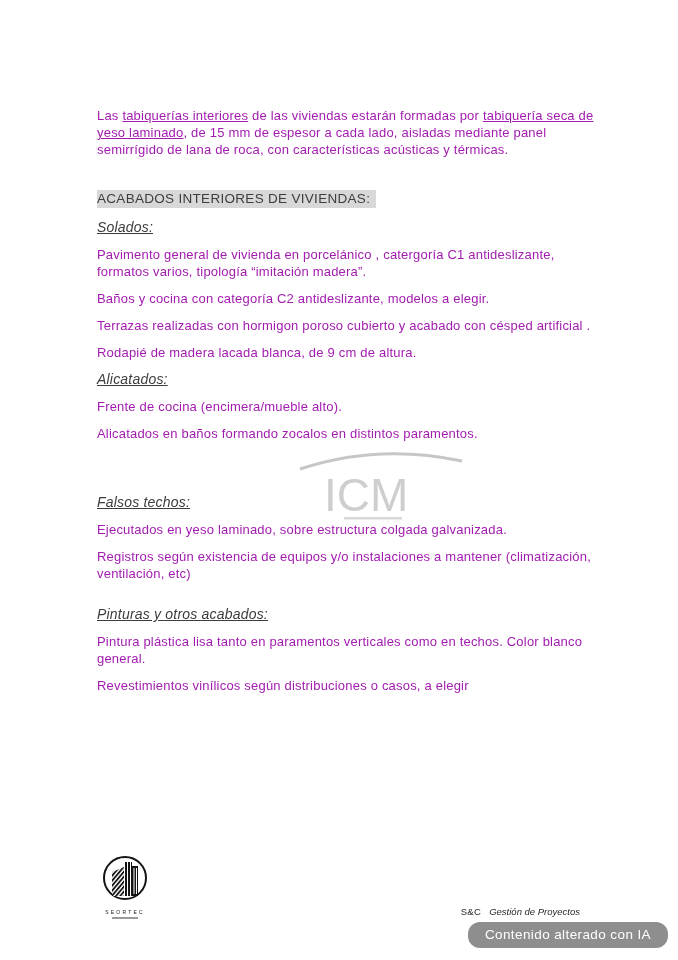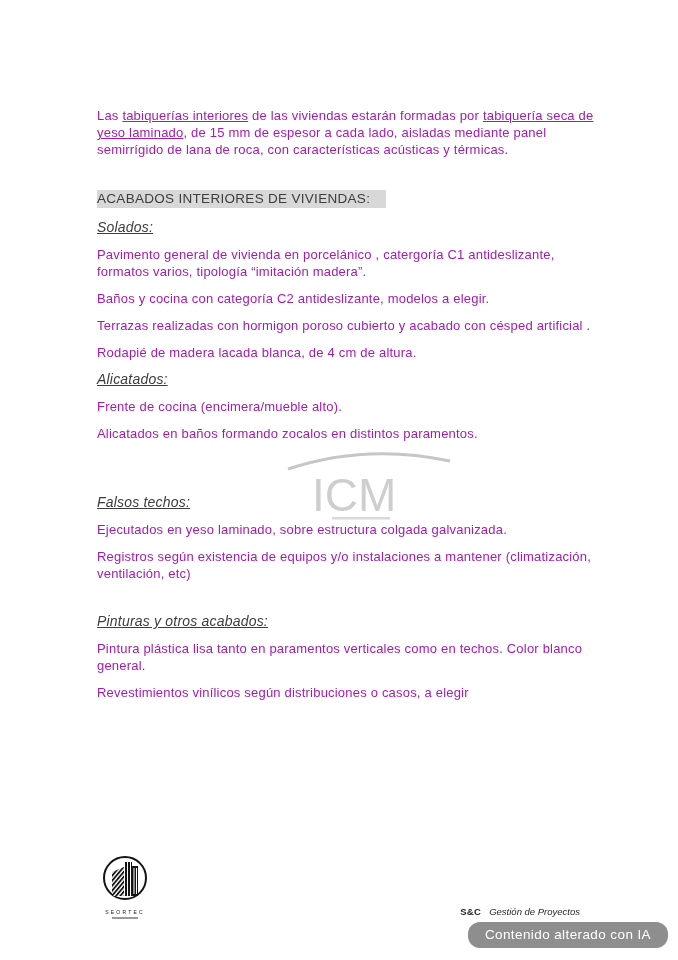--- a/index.html
+++ b/index.html
@@ -28,36 +28,36 @@
   .u{text-decoration:underline;}
   .heading{
     margin:32px 0 12px 0;
     font-size:13.5px;
     font-weight:normal;
     line-height:17px;
     letter-spacing:0.3px;
   }
   .heading .hl{
     background:#d8d8d8;
-    padding:1px 16px 2px 0;
+    padding:1px 6px 2px 0;
   }
   .subheading{
     margin:0 0 10px 0;
     font-size:14px;
     font-weight:normal;
     font-style:italic;
     text-decoration:underline;
     line-height:17px;
     letter-spacing:0.2px;
   }
   .subheading.gap-lg{margin-top:52px;}
-  .subheading.gap-md{margin-top:31px;}
+  .subheading.gap-md{margin-top:24px;}
   .watermark{
     position:absolute;
-    left:284px;top:445px;
+    left:296px;top:445px;
     z-index:1;
     opacity:0.85;
     pointer-events:none;
   }
   .footer-logo{
     position:absolute;
     left:98px;top:854px;
     width:54px;
     text-align:center;
     z-index:2;
@@ -78,21 +78,21 @@
   }
   .footer-brand{
     position:absolute;
     right:98px;top:906px;
     font-size:9.5px;
     color:#1f1f1f;
     z-index:2;
     white-space:nowrap;
   }
   .footer-brand .brand-bold{
-    font-weight:bold;
+    font-weight:normal;
     font-style:normal;
     margin-right:8px;
     letter-spacing:0.3px;
   }
   .footer-brand .brand-tagline{
     font-style:italic;
     color:#2a2a2a;
   }
   .ai-badge{
     position:absolute;
@@ -123,21 +123,21 @@
   <div class="content">
 
     <p><span>Las </span><span class="u">tabiquerías interiores</span><span> de las viviendas estarán formadas por </span><span class="u">tabiquería seca de yeso laminado</span><span>, de 15 mm de espesor a cada lado, aisladas mediante panel semirrígido de lana de roca, con características acústicas y térmicas.</span></p>
 
     <h1 class="heading"><span class="hl">ACABADOS INTERIORES DE VIVIENDAS:</span></h1>
 
     <h2 class="subheading">Solados:</h2>
     <p>Pavimento general de vivienda en porcelánico , catergoría C1 antideslizante, formatos varios, tipología “imitación madera”.</p>
     <p>Baños y cocina con categoría C2 antideslizante, modelos a elegir.</p>
     <p>Terrazas realizadas con hormigon poroso cubierto y acabado con césped artificial .</p>
-    <p>Rodapié de madera lacada blanca, de 4 cm de altura.</p>
+    <p>Rodapié de madera lacada blanca, de 9 cm de altura.</p>
 
     <h2 class="subheading">Alicatados:</h2>
     <p>Frente de cocina (encimera/mueble alto).</p>
     <p>Alicatados en baños formando zocalos en distintos paramentos.</p>
 
     <h2 class="subheading gap-lg">Falsos techos:</h2>
     <p>Ejecutados en yeso laminado, sobre estructura colgada galvanizada.</p>
     <p>Registros según existencia de equipos y/o instalaciones a mantener (climatización, ventilación, etc)</p>
 
     <h2 class="subheading gap-md">Pinturas y otros acabados:</h2>

